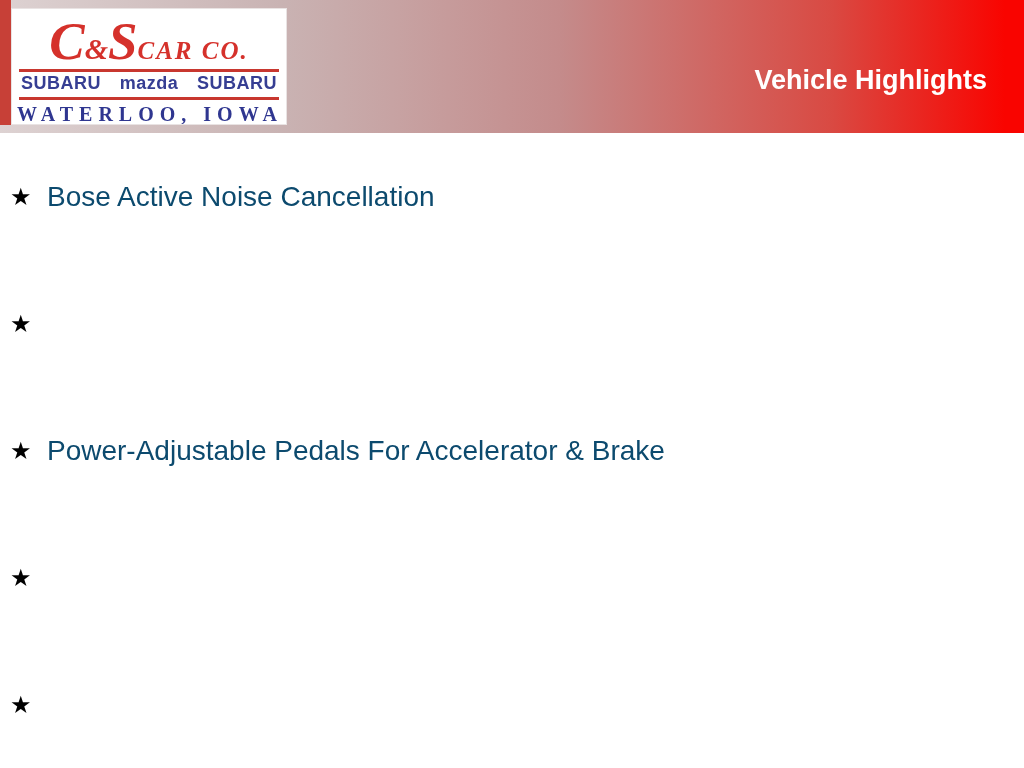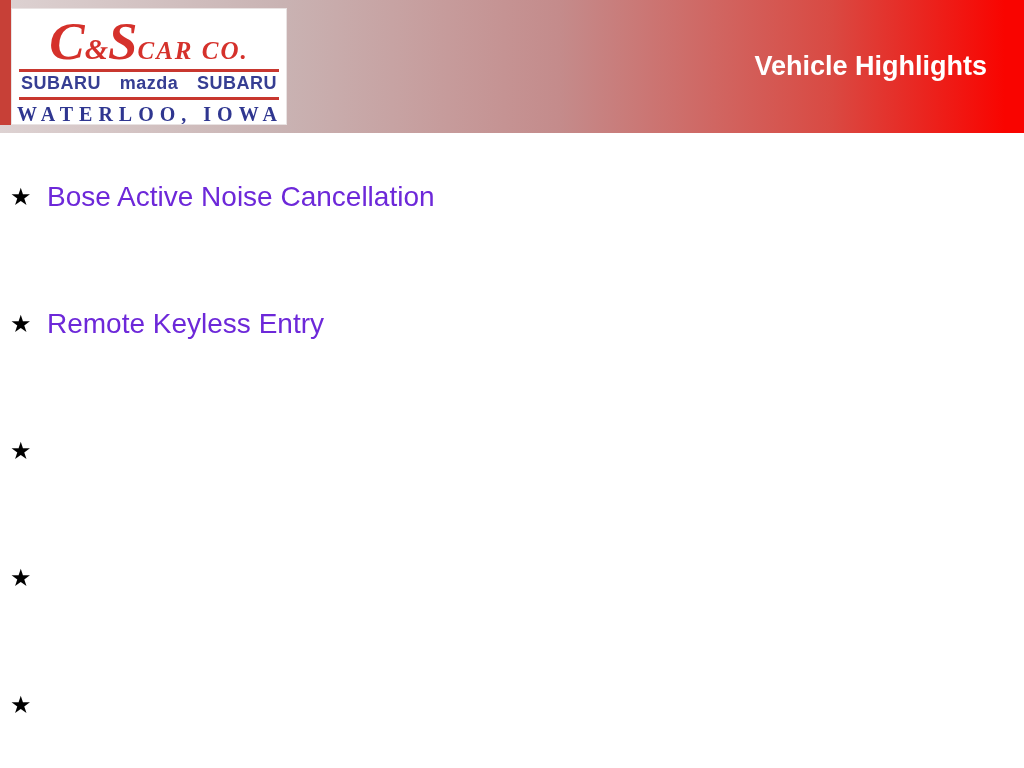--- a/index.html
+++ b/index.html
@@ -88,21 +88,21 @@
     font-size: 20px;
     letter-spacing: 6px;
     color: #2f3690;
     text-align: left;
     margin-top: 3px;
     white-space: nowrap;
   }
   .header-title {
     position: absolute;
     right: 37px;
-    top: 0;
+    top: 14px;
     height: 133px;
     display: flex;
     align-items: center;
     color: #ffffff;
     font-size: 27px;
     font-weight: bold;
     white-space: nowrap;
   }
 
   
@@ -121,21 +121,21 @@
   .star {
     font-size: 24px;
     line-height: 1;
     color: #000000;
     width: 26px;
     flex: 0 0 26px;
     text-align: left;
   }
   .txt {
     font-size: 28px;
-    color: #6d28d9;
+    color: #0c4a6e;
     margin-left: 11px;
     white-space: nowrap;
   }
 </style>
 </head>
 <body>
 
 <div class="header">
   <div class="left-stripe"></div>
 
@@ -159,24 +159,24 @@
   <div class="header-title">Vehicle Highlights</div>
 </div>
 
 <ul class="highlights">
   <li class="highlight">
     <span class="star">★</span>
     <span class="txt">Bose Active Noise Cancellation</span>
   </li>
   <li class="highlight">
     <span class="star">★</span>
-    <span class="txt">Remote Keyless Entry</span>
   </li>
   <li class="highlight">
     <span class="star">★</span>
+    <span class="txt">Power-Adjustable Pedals For Accelerator &amp; Brake</span>
   </li>
   <li class="highlight">
     <span class="star">★</span>
   </li>
   <li class="highlight">
     <span class="star">★</span>
   </li>
 </ul>
 
 </body></html>

